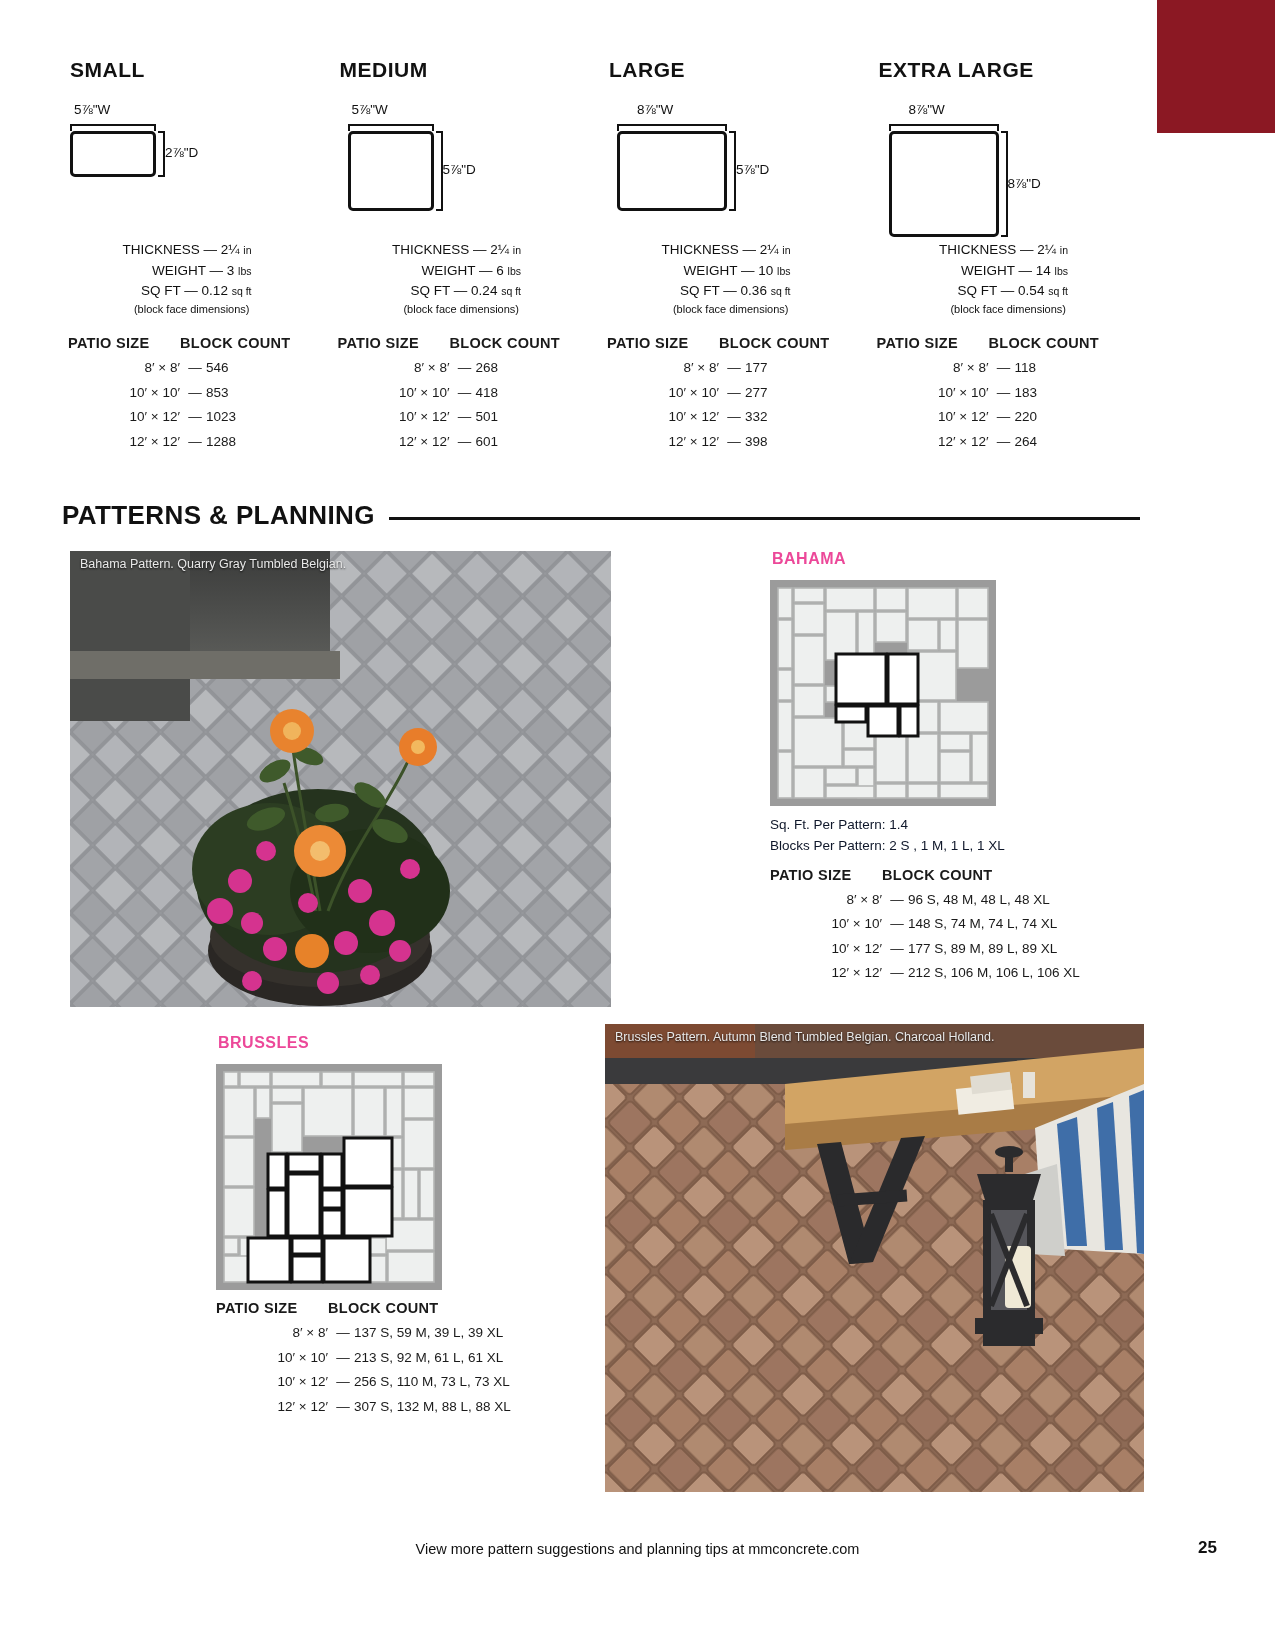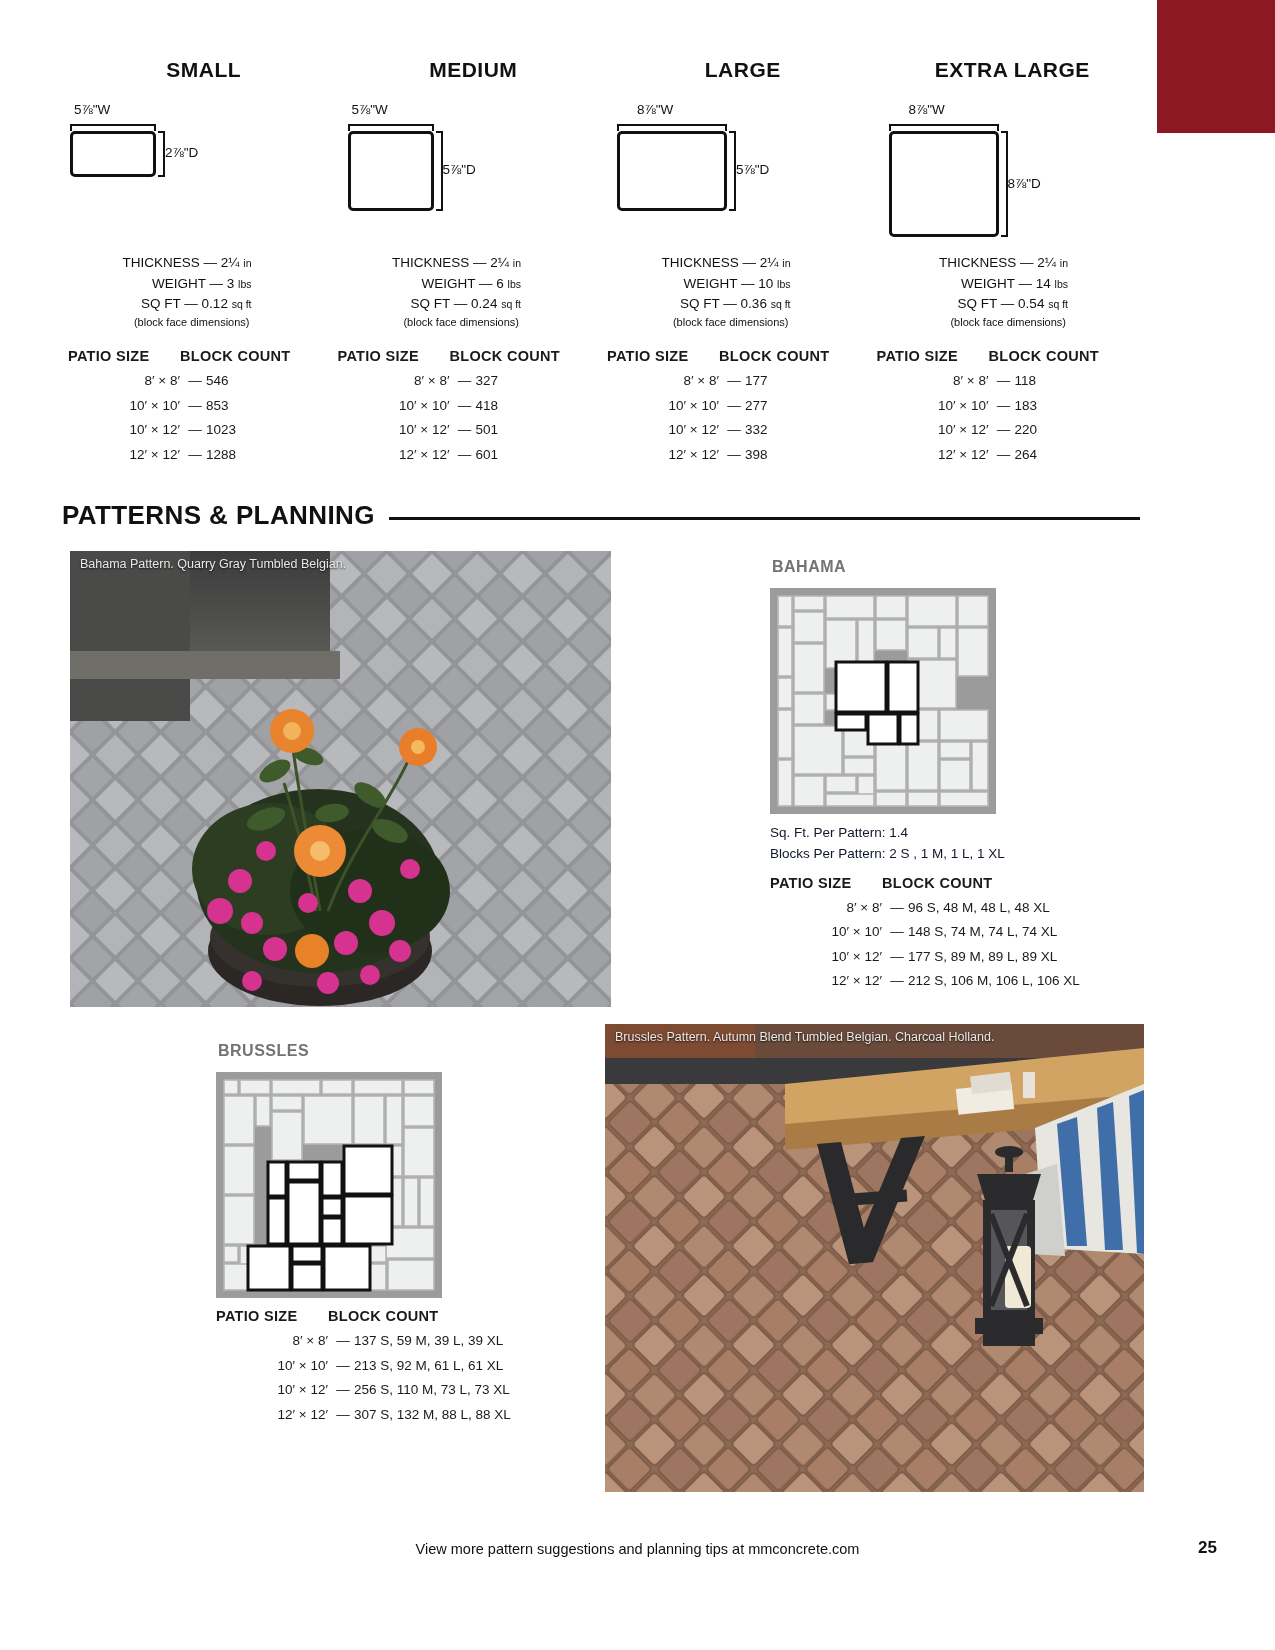--- a/index.html
+++ b/index.html
@@ -40,21 +40,20 @@
   }
   .spec-col:nth-child(3),
   .spec-col:nth-child(4) { }
 
   .size-title {
     font-size: 21px;
     font-weight: bold;
     letter-spacing: .5px;
     margin: 0 0 22px 2px;
     color: #111;
-    text-align: center;
   }
 
   
   .draw-wrap {
     position: relative;
     height: 130px;
   }
   .dim-top {
     position: absolute;
     font-size: 13.5px;
@@ -86,21 +85,21 @@
   }
   .dim-side {
     position: absolute;
     font-size: 13.5px;
     white-space: nowrap;
     color: #111;
   }
 
   
   .props {
-    margin-top: 19px;
+    margin-top: 6px;
     text-align: right;
     padding-right: 86px;
     line-height: 1.52;
   }
   .props .prop {
     font-size: 13.5px;
     white-space: nowrap;
     color: #111;
   }
   .props .unit { font-size: 10.5px; }
@@ -188,22 +187,22 @@
 
   
   .pattern-panel { position: absolute; }
   #panel-bahama { top: 542px; left: 770px; width: 360px; }
   #panel-brussles { top: 1026px; left: 216px; width: 360px; }
 
   .pat-name {
     font-size: 16px;
     font-weight: bold;
     letter-spacing: .5px;
-    margin: 16px 0 12px 2px;
-    color: #737373;
+    margin: 8px 0 12px 2px;
+    color: #ec4899;
   }
   .pat-diagram {
     background: #9b9b9b;
     padding: 6px;
     box-sizing: border-box;
     width: 226px;
   }
   #panel-brussles .pat-diagram { width: 226px; }
   .pat-diagram svg { display: block; background: #9b9b9b; }
 
@@ -302,21 +301,21 @@
       <div class="prop note">(block face dimensions)</div>
     </div>
     <div class="patio-table">
       <div class="pt-head">
         <div class="c1">PATIO SIZE</div>
         <div class="c2">BLOCK COUNT</div>
       </div>
       <div class="pt-row">
         <div class="c1">8′ × 8′</div>
         <div class="dash">—</div>
-        <div class="c2">327</div>
+        <div class="c2">268</div>
       </div>
       <div class="pt-row">
         <div class="c1">10′ × 10′</div>
         <div class="dash">—</div>
         <div class="c2">418</div>
       </div>
       <div class="pt-row">
         <div class="c1">10′ × 12′</div>
         <div class="dash">—</div>
         <div class="c2">501</div>

